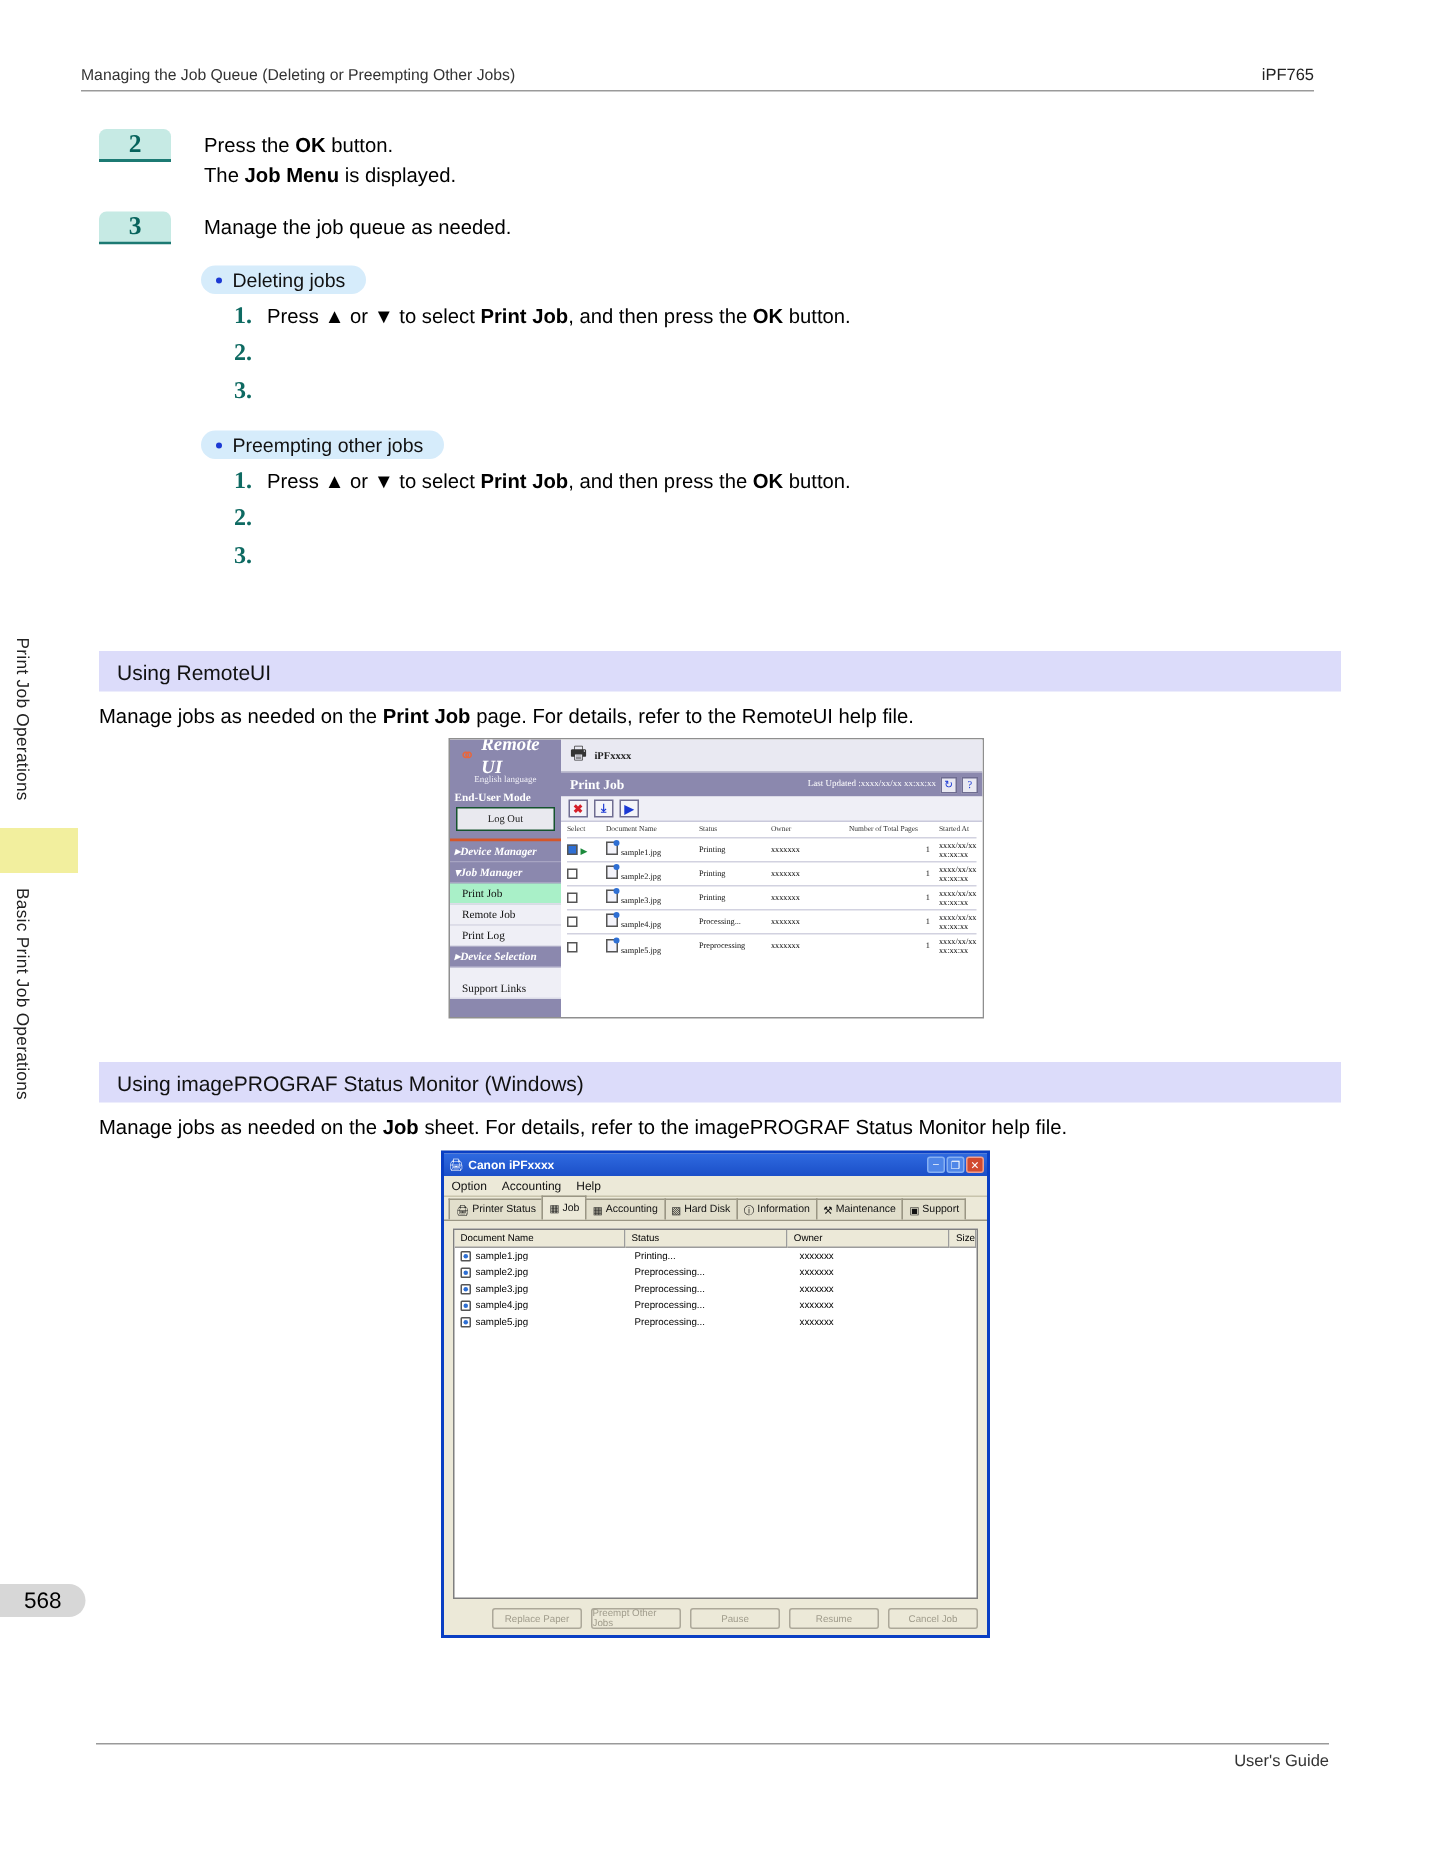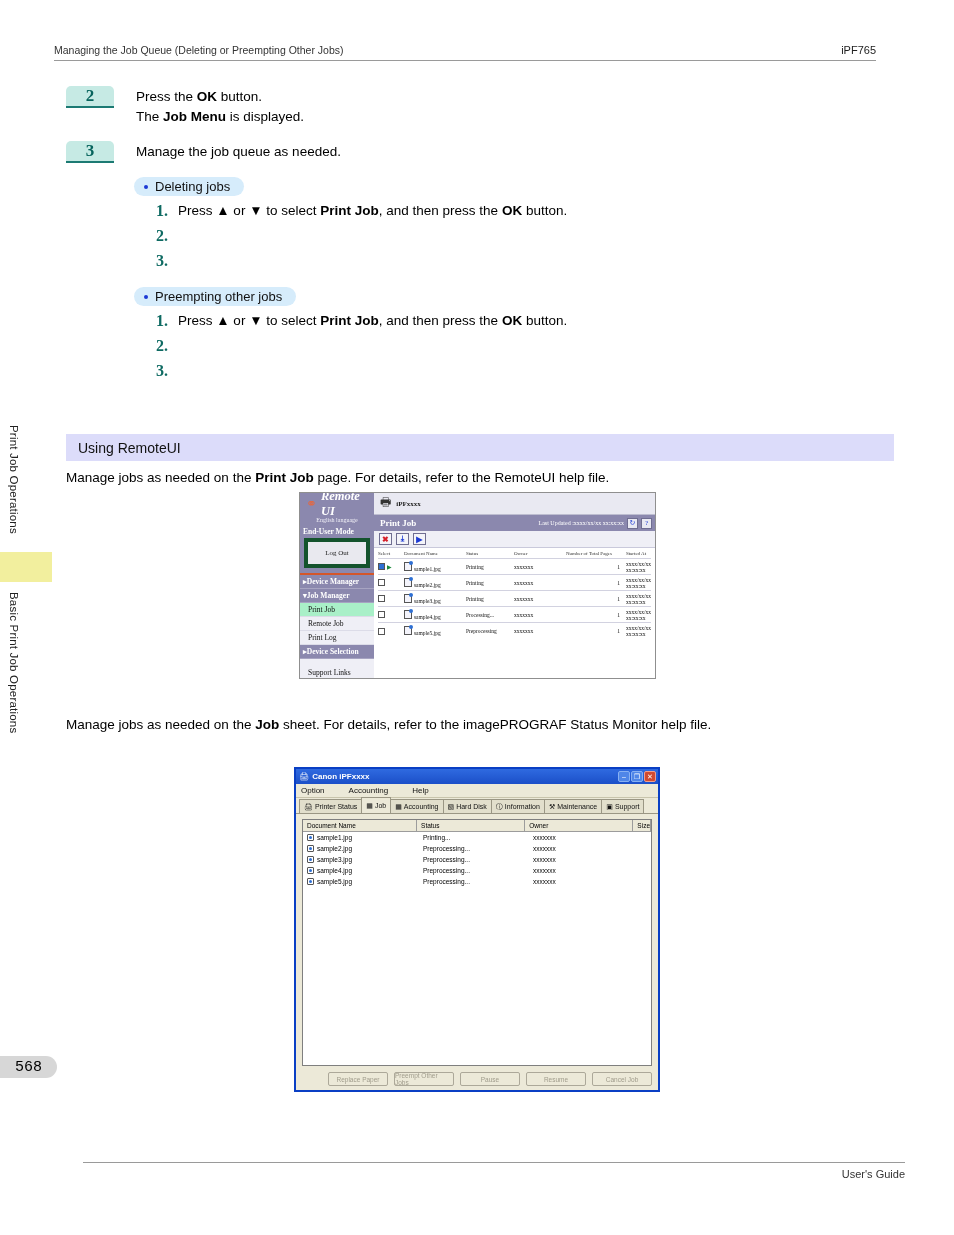--- a/index.html
+++ b/index.html
@@ -25,36 +25,36 @@
   .vtab-b { top:592px; }
   .vtab-marker {
     position:absolute; left:0; top:552px; width:52px; height:30px;
     background:#f2ef9e;
   }
   .page-num {
     position:absolute; left:0; top:1056px;
     width:57px; height:22px;
     background:#d7d7d7;
     border-radius:0 11px 11px 0;
-    font-family:Liberation Mono, monospace;
+    font-family:Liberation Sans, sans-serif;
     font-size:15px; color:#000;
     display:flex; align-items:center; justify-content:center;
   }
 
   
   .hdr {
     position:absolute; left:54px; top:44px; width:822px;
     display:flex; justify-content:space-between; align-items:flex-end;
     font-size:10.5px; color:#333;
     padding-bottom:4px;
     border-bottom:1px solid #9a9a9a;
   }
   .hdr-right { font-size:11px; color:#222; }
   .ftr {
-    position:absolute; left:83px; top:1162px; width:822px;
+    position:absolute; left:64px; top:1162px; width:822px;
     text-align:right; font-size:11px; color:#333;
     padding-top:5px;
     border-top:1px solid #9a9a9a;
   }
 
   
   .content { position:absolute; left:66px; top:86px; width:828px; }
   .step { display:flex; align-items:flex-start; margin-bottom:4px; }
   .step-badge {
     width:48px; height:22px; flex:0 0 48px;
@@ -121,29 +121,29 @@
     height:22px; display:flex; align-items:center; gap:4px;
     padding-left:6px;
   }
   .rui-logo .glyph { font-size:13px; color:#e8663c; }
   .rui-logo .txt {
     font-style:italic; font-weight:bold; font-size:12.5px; color:#fff;
   }
   .rui-lang { text-align:center; font-size:6px; padding:2px 0 3px; color:#efeef6; }
   .rui-mode { font-size:7.5px; font-weight:bold; padding:1px 0 2px 3px; color:#fff; }
   .rui-logout {
-    margin:0 4px; height:30px; background:#e9e9ef; color:#222;
+    margin:0 4px; height:16px; background:#e9e9ef; color:#222;
     font-size:7px; display:flex; align-items:center; justify-content:center;
-    border:4px solid #14532d;
+    border:1px solid #14532d;
   }
   .rui-bar { height:2px; background:#d4562a; margin:5px 0 0; }
   .rui-nav { font-size:7.5px; }
   .rui-nav .grp {
     background:#8b88ae; color:#fff; padding:2px 11px 2px 3px;
-    border-bottom:1px solid #a7a4c2; font-weight:bold;
+    border-bottom:1px solid #a7a4c2; font-weight:bold;font-style:italic;
   }
   .rui-nav .item {
     background:#efeff6; color:#111; padding:2px 0 2px 8px;
     border-bottom:1px solid #dcdce8;
   }
   .rui-nav .item.sel { background:#a9f0c8; }
   .rui-nav .spacer { height:7px; background:#efeff6; }
 
   .rui-main { flex:1; display:flex; flex-direction:column; background:#fff; }
   .rui-top {
@@ -220,21 +220,21 @@
   .win-tb .tico { font-size:8px; margin-right:3px; }
   .win-tb .ttl { font-size:8px; font-weight:bold; flex:1; }
   .win-tb .btns { display:flex; gap:1px; }
   .win-tb .wb {
     width:12px; height:11px; font-size:7px; color:#fff;
     background:#4f86e8; border:1px solid #87b0f2; border-radius:2px;
     display:flex; align-items:center; justify-content:center;
   }
   .win-tb .wb.close { background:#d14a30; border-color:#f09f8d; }
   .win-menu {
-    height:14px; display:flex; align-items:center; gap:24px;
+    height:14px; display:flex; align-items:center; gap:10px;
     padding-left:5px; font-size:8px; color:#111;
     border-bottom:1px solid #c8c4ac;
   }
   .win-tabs {
     height:16px; display:flex; align-items:flex-end;
     padding-left:3px; gap:0px;
     border-bottom:1px solid #9a9684;
   }
   .wtab {
     height:14px; display:flex; align-items:center; gap:2px;
@@ -449,20 +449,21 @@
           <div class="c-own">xxxxxxx</div>
           <div class="c-pg">1</div>
           <div class="c-at">xxxx/xx/xx xx:xx:xx</div>
         </div>
       </div>
     </div>
   </div>
 </div>
 
 <div style="position:absolute;left:66px;top:708px;">
+  <div class="sect">Using imagePROGRAF Status Monitor (Windows)</div>
   <div class="sect-desc">
     <span>Manage jobs as needed on the </span><b>Job</b><span> sheet. For details, refer to the imagePROGRAF Status Monitor help file.</span>
   </div>
 </div>
 
 <div class="winwrap">
   <div class="win">
     <div class="win-tb">
       <span class="tico">🖨</span>
       <span class="ttl">Canon iPFxxxx</span>

